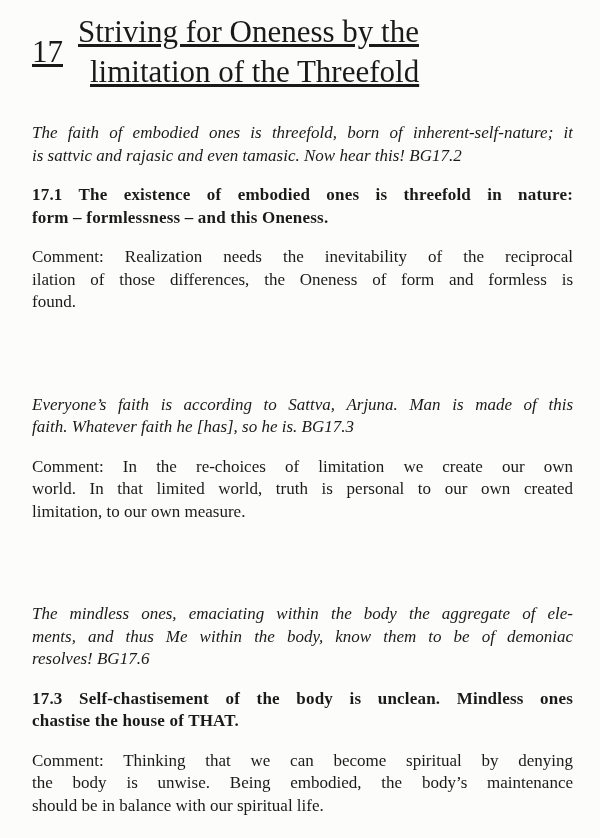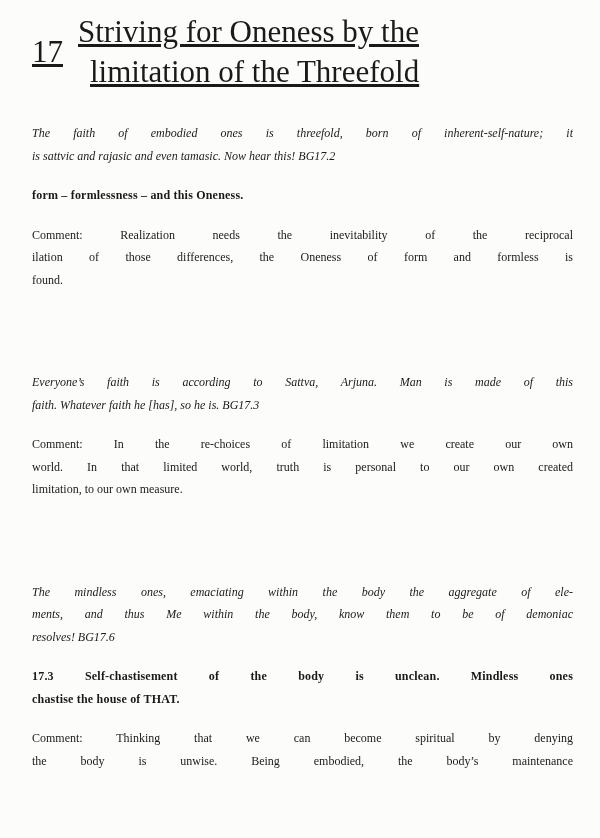--- a/index.html
+++ b/index.html
@@ -35,21 +35,21 @@
   }
   .h-num {
     width: 46px;
     flex: 0 0 46px;
   }
   .h-text .h-line2 {
     padding-left: 12px;
   }
   
   .blk {
-    font-size: 12px;
+    font-size: 17px;
     line-height: 22.5px;
   }
   .blk .ln {
     text-align: justify;
     text-align-last: justify;
     white-space: normal;
     overflow: hidden;
     height: 22.5px;
   }
   .blk .ln.last {
@@ -85,20 +85,21 @@
         <div class="h-line2">limitation of the Threefold</div>
       </div>
     </div>
 
     <div class="blk quote first">
       <div class="ln">The faith of embodied ones is threefold, born of inherent-self-nature; it</div>
       <div class="ln last">is sattvic and rajasic and even tamasic.  Now hear this!  BG17.2</div>
     </div>
 
     <div class="blk sutra">
+      <div class="ln">17.1  The existence of embodied ones is threefold in nature:</div>
       <div class="ln last">form – formlessness – and this Oneness.</div>
     </div>
 
     <div class="blk comment">
       <div class="ln">Comment:  Realization needs the inevitability of the reciprocal</div>
       <div class="ln">ilation of those differences, the Oneness of form and formless is</div>
       <div class="ln last">found.</div>
     </div>
 
     <div class="blk quote">
@@ -120,16 +121,17 @@
     </div>
 
     <div class="blk sutra">
       <div class="ln">17.3 Self-chastisement of the body is unclean.  Mindless ones</div>
       <div class="ln last">chastise the house of THAT.</div>
     </div>
 
     <div class="blk comment">
       <div class="ln">Comment:  Thinking that we can become spiritual by denying</div>
       <div class="ln">the body is unwise.  Being embodied, the body’s maintenance</div>
+      <div class="ln last">should be in balance with our spiritual life.</div>
     </div>
 
   </div>
 </div>
 
 </body></html>

